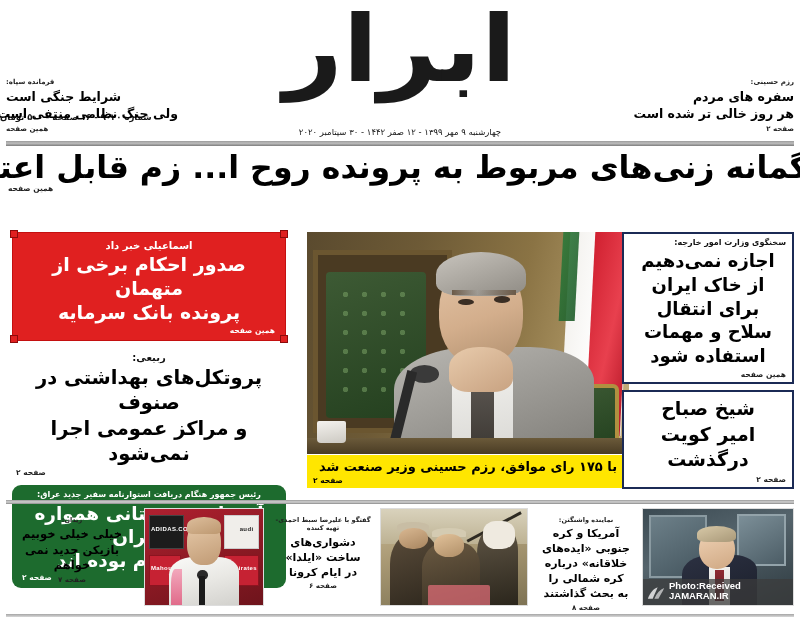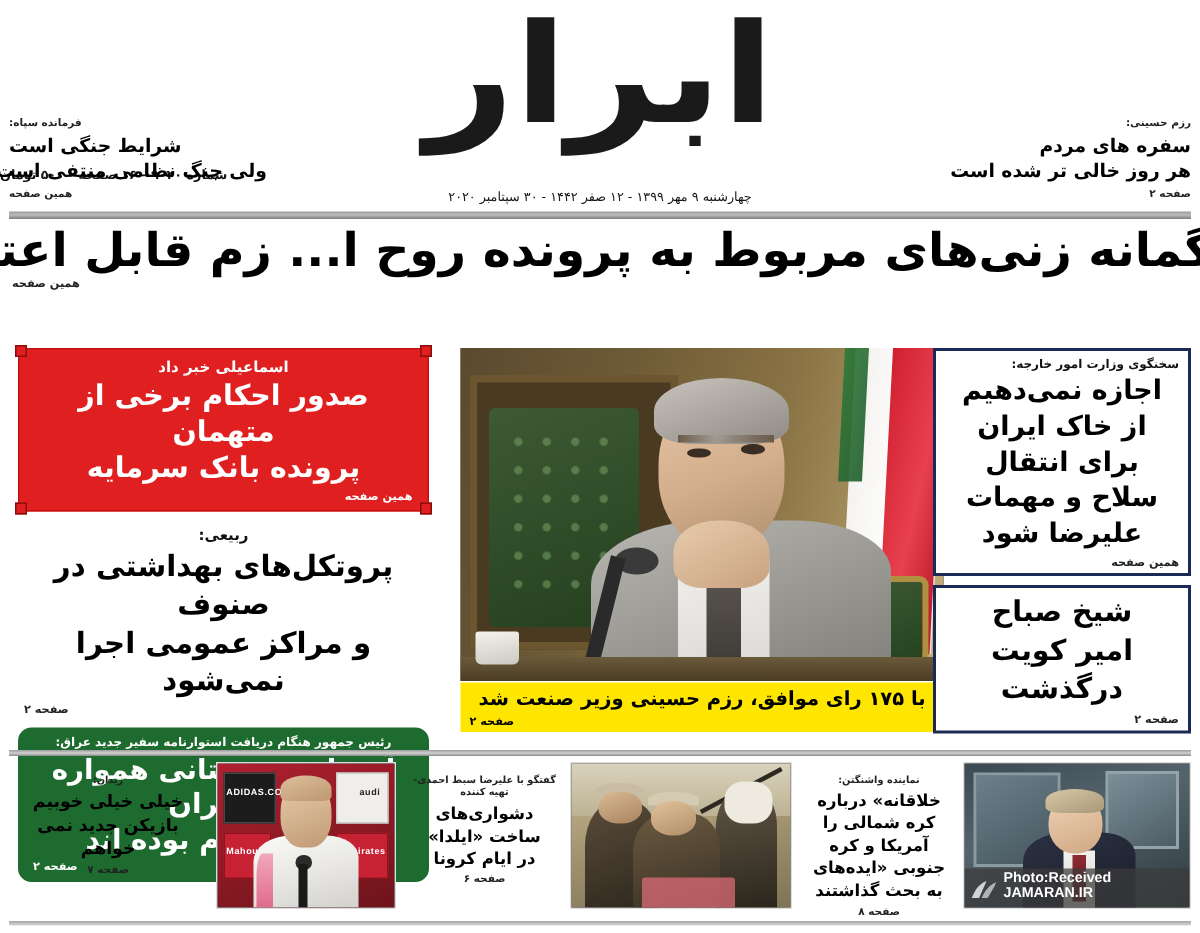--- a/index.html
+++ b/index.html
@@ -596,21 +596,21 @@
     </div>
 
     <div class="col-right">
 
       <div class="side-box">
         <div class="kicker">سخنگوی وزارت امور خارجه:</div>
         <div class="head">اجازه نمی‌دهیم</div>
         <div class="head">از خاک ایران</div>
         <div class="head">برای انتقال</div>
         <div class="head">سلاح و مهمات</div>
-        <div class="head">علیرضا شود</div>
+        <div class="head">استفاده شود</div>
         <div class="page-ref">همین صفحه</div>
       </div>
 
       <div class="side-box second">
         <div class="head">شیخ صباح</div>
         <div class="head">امیر کویت</div>
         <div class="head">درگذشت</div>
         <div class="page-ref">صفحه ۲</div>
       </div>
     </div>
@@ -683,22 +683,22 @@
           <svg class="wm-logo" viewBox="0 0 24 22">
             <path d="M2 18 C5 10 9 6 14 4 C12 9 10 13 8 18 Z" fill="#ffffff" opacity="0.9"></path>
             <path d="M10 18 C13 11 17 7 22 5 C20 10 17 14 15 18 Z" fill="#ffffff" opacity="0.7"></path>
           </svg>
           <div>Photo:Received</div>
           <div>JAMARAN.IR</div>
         </div>
       </div>
       <div class="btext">
         <div class="kicker">نماینده واشنگتن:</div>
+        <div class="head">آمریکا و کره جنوبی «ایده‌های</div>
         <div class="head">خلاقانه» درباره کره شمالی را</div>
-        <div class="head">آمریکا و کره جنوبی «ایده‌های</div>
         <div class="head">به بحث گذاشتند</div>
         <div class="page-ref">صفحه ۸</div>
       </div>
     </div>
   </div>
 
   <div class="bottom-edge"></div>
 </div>
 
 </body></html>

